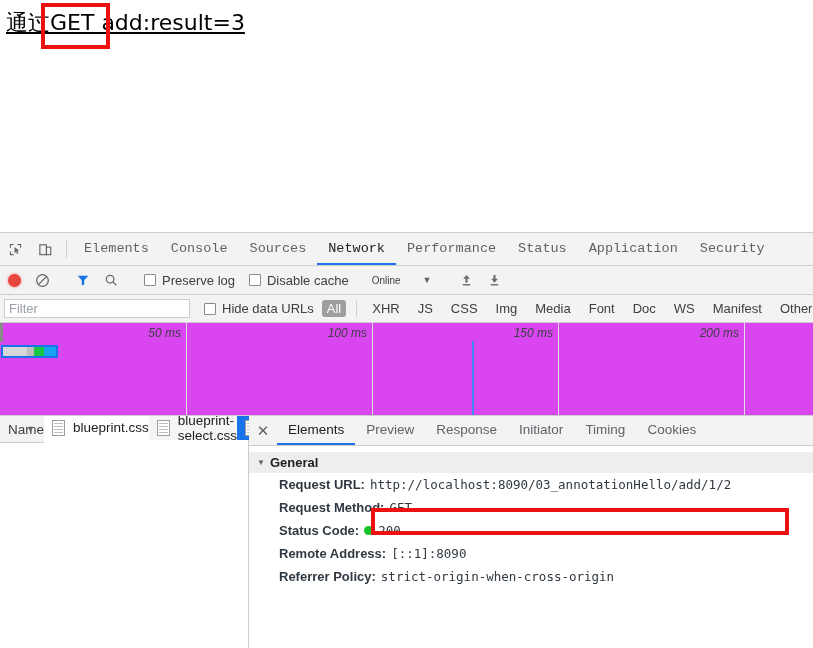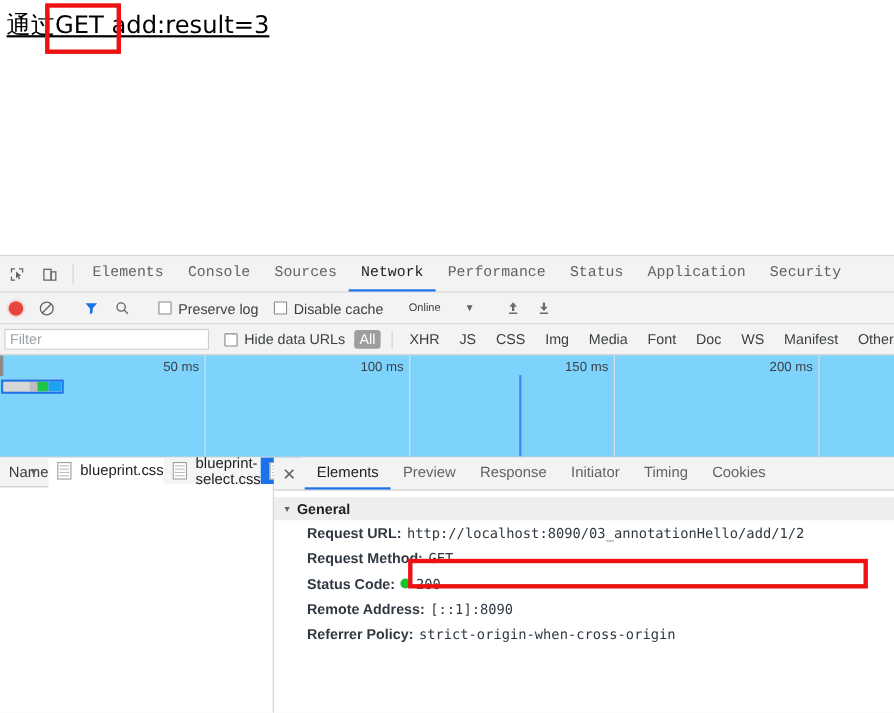--- a/index.html
+++ b/index.html
@@ -94,22 +94,23 @@
   .type-pill {
     font-size: 13px; color: #3c4043; padding: 1px 5px; margin: 0 4px;
     border-radius: 3px; cursor: pointer; white-space: nowrap;
   }
   .type-pill.active { background: #9e9e9e; color: #ffffff; }
   .vsep { width: 1px; height: 16px; background: #cfcfcf; margin: 0 6px; }
 
   
   #overview {
     position: relative; height: 92px; width: 100%;
-    background: #7dd3fc; border-bottom: 1px solid #cdcdcd;
+    background: #d946ef; border-bottom: 1px solid #cdcdcd;
     overflow: hidden;
+    font-style: italic;
   }
   .tickline {
     position: absolute; top: 0; bottom: 0; width: 1px; background: #e0e0e0;
   }
   .ticklabel {
     position: absolute; top: 3px; font-size: 12px; color: #3c4043;
     transform: translateX(-100%); padding-right: 5px;
   }
   #left-handle {
     position: absolute; left: 0; top: 0; width: 3px; height: 19px; background: #8b8b8b;

